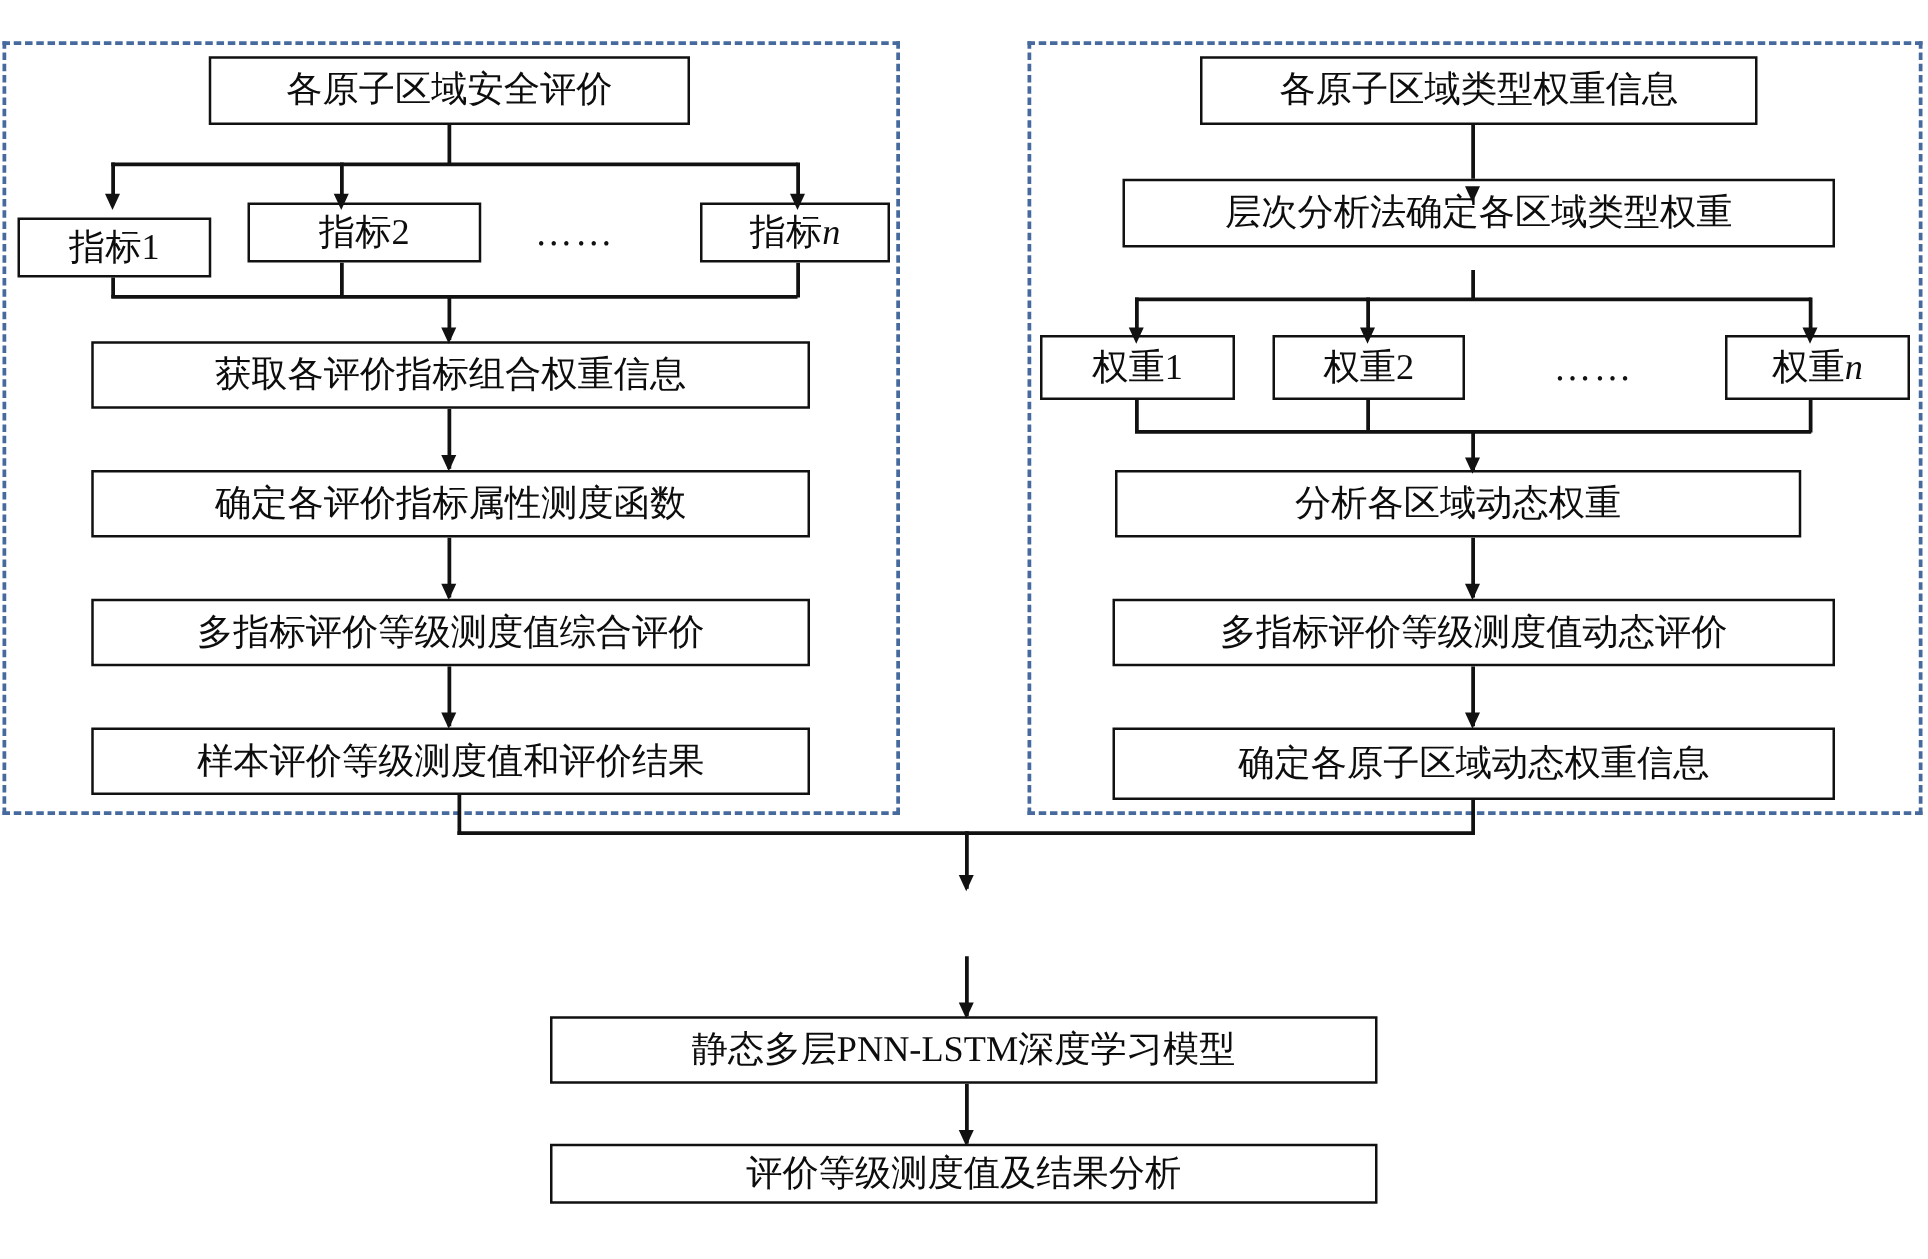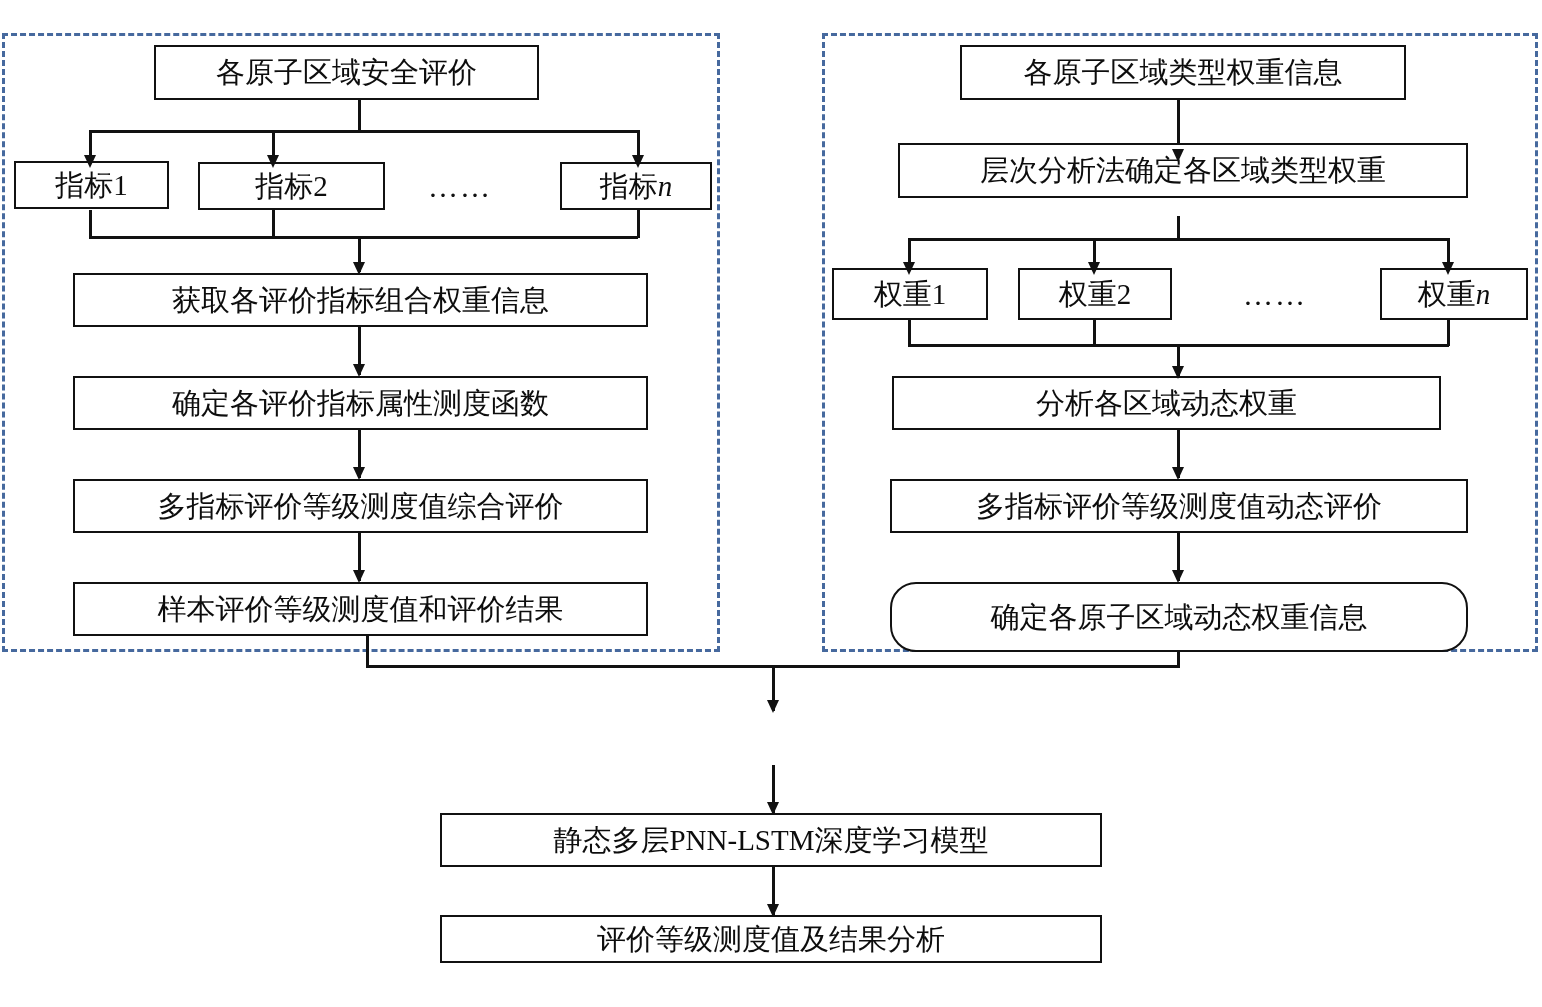--- a/index.html
+++ b/index.html
@@ -73,34 +73,34 @@
   }
 </style>
 </head>
 <body>
 
 <div id="canvas">
 
   <div class="panel" style="left:2px; top:33px; width:718px; height:619px;"></div>
   <div class="panel" style="left:822px; top:33px; width:716px; height:619px;"></div>
 
-  <div class="node node-lg" style="left:154px; top:45px; width:385px; height:55px;">
+  <div class="node node-lg" style="left:167px; top:45px; width:385px; height:55px;">
     <span>各原子区域安全评价</span>
   </div>
 
   <div class="vline" style="left:358px; top:100px; height:32px;"></div>
   <div class="hline" style="left:89px; top:130px; width:549px;"></div>
   <div class="vline" style="left:89px; top:130px; height:32px;"></div>
   <div class="arrowhead" style="left:84px; top:155px;"></div>
   <div class="vline" style="left:272px; top:130px; height:32px;"></div>
   <div class="arrowhead" style="left:267px; top:155px;"></div>
   <div class="vline" style="left:637px; top:130px; height:32px;"></div>
   <div class="arrowhead" style="left:632px; top:155px;"></div>
 
-  <div class="node node-sm" style="left:14px; top:161px; width:155px; height:48px;">
+  <div class="node node-sm" style="left:14px; top:174px; width:155px; height:48px;">
     <span>指标1</span>
   </div>
   <div class="node node-sm" style="left:198px; top:162px; width:187px; height:48px;">
     <span>指标2</span>
   </div>
   <div class="ellipsis" style="left:428px; top:170px;">……</div>
   <div class="node node-sm" style="left:560px; top:162px; width:152px; height:48px;">
     <span><span>指标</span><span class="ital">n</span></span>
   </div>
 
@@ -181,21 +181,21 @@
   <div class="vline" style="left:1177px; top:430px; height:48px;"></div>
   <div class="arrowhead" style="left:1172px; top:467px;"></div>
 
   <div class="node node-lg" style="left:890px; top:479px; width:578px; height:54px;">
     <span>多指标评价等级测度值动态评价</span>
   </div>
 
   <div class="vline" style="left:1177px; top:533px; height:48px;"></div>
   <div class="arrowhead" style="left:1172px; top:570px;"></div>
 
-  <div class="node node-lg" style="left:890px; top:582px; width:578px; height:70px;border-radius:26px;">
+  <div class="node node-lg" style="left:890px; top:582px; width:578px; height:58px;">
     <span>确定各原子区域动态权重信息</span>
   </div>
 
   <div class="vline" style="left:366px; top:636px; height:32px;"></div>
   <div class="vline" style="left:1177px; top:636px; height:32px;"></div>
   <div class="hline" style="left:366px; top:665px; width:814px;"></div>
   <div class="vline" style="left:772px; top:665px; height:46px;"></div>
   <div class="arrowhead" style="left:767px; top:700px;"></div>
 
 

